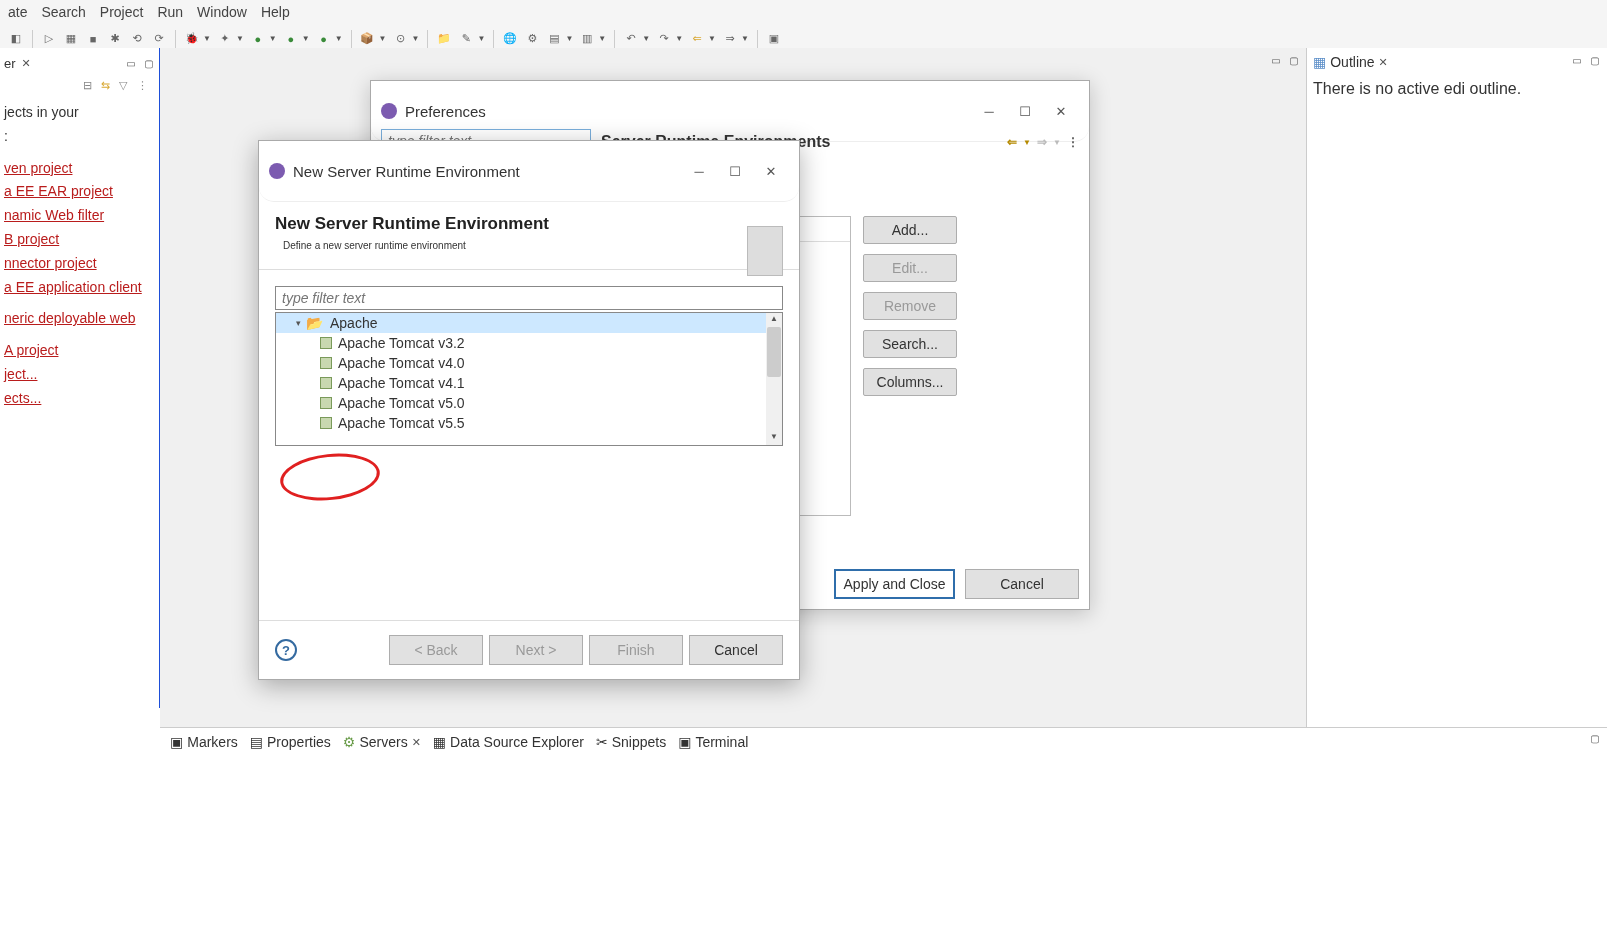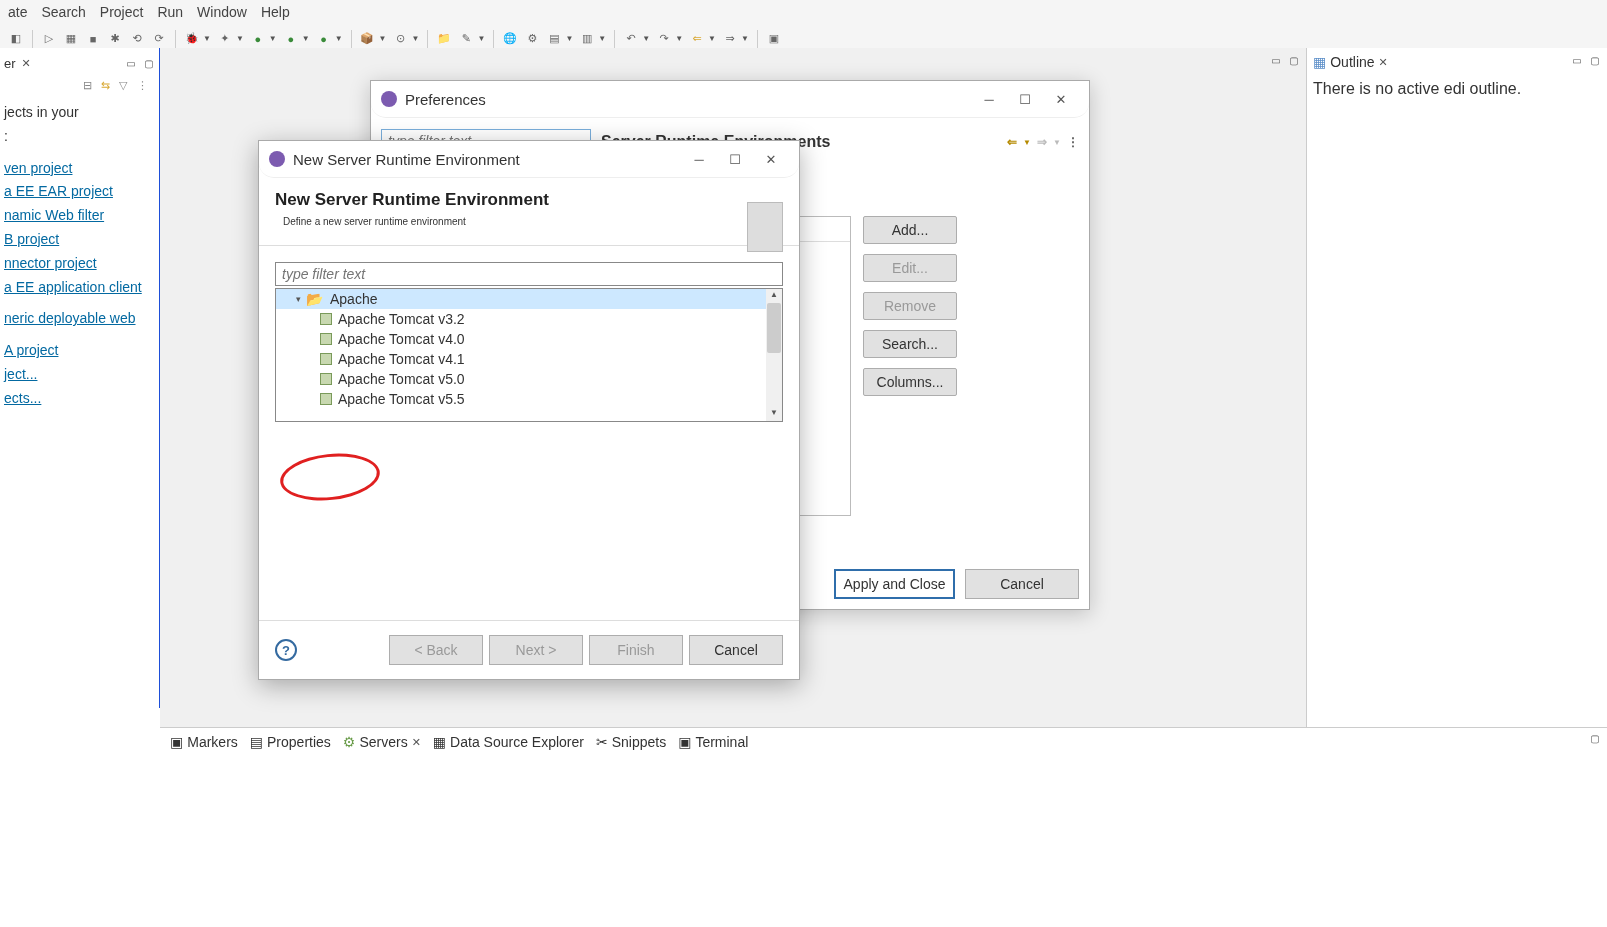--- a/index.html
+++ b/index.html
@@ -15,21 +15,21 @@
 .tb-sep { width: 1px; height: 18px; background: #ccc; margin: 0 2px; }
 .tb-dd { font-size: 8px; color: #555; margin-left: -3px; }
 
 
 .left-panel { position: absolute; left: 0; top: 48px; width: 160px; height: 660px; border-right: 1px solid #1d4ed8; padding: 8px 4px; background: #fff; }
 .left-tabbar { display: flex; align-items: center; gap: 4px; padding-bottom: 4px; }
 .left-tabbar .close-x { font-size: 11px; color: #555; margin-left: 2px; cursor: pointer; }
 .left-icons { display: flex; gap: 4px; justify-content: flex-end; padding: 4px; }
 .left-icons span { width: 14px; height: 14px; font-size: 11px; color: #888; }
 .left-content { padding: 4px 0; font-size: 14px; line-height: 1.7; }
-.left-link { color: #0369a1; text-decoration: underline; cursor: pointer; display: block; }
+.left-link { color: #b91c1c; text-decoration: underline; cursor: pointer; display: block; }
 .left-text { color: #333; }
 
 
 .editor-area { position: absolute; left: 160px; top: 48px; right: 300px; bottom: 200px; background: #f0f0f0; border-right: 1px solid #ccc; }
 .editor-minmax { position: absolute; right: 6px; top: 6px; display: flex; gap: 6px; font-size: 10px; color: #555; }
 
 
 .outline-panel { position: absolute; right: 0; top: 48px; width: 300px; height: 660px; background: #fff; padding: 6px; }
 .outline-tab { display: flex; align-items: center; gap: 4px; font-size: 14px; padding-bottom: 4px; }
 .outline-tab .close-x { font-size: 11px; color: #555; cursor: pointer; }
@@ -39,21 +39,21 @@
 
 .bottom-panel { position: absolute; left: 160px; right: 0; bottom: 0; height: 200px; background: #fff; border-top: 1px solid #ccc; }
 .bottom-tabs { display: flex; gap: 12px; padding: 6px 10px; font-size: 14px; align-items: center; }
 .bottom-tabs .tab { display: flex; align-items: center; gap: 4px; cursor: pointer; }
 .bottom-tabs .close-x { font-size: 11px; color: #555; }
 .bottom-body { padding: 4px 10px; }
 .server-link { color: #0066cc; text-decoration: underline; cursor: pointer; font-size: 14px; }
 
 
 .prefs-dialog { position: absolute; left: 370px; top: 80px; width: 720px; height: 530px; background: #fff; border: 1px solid #aaa; box-shadow: 0 4px 20px rgba(0,0,0,0.2); }
-.dlg-titlebar { display: flex; align-items: center; padding: 6px 10px; background: #fff; border-bottom: 1px solid #eee; border-radius: 15px; }
+.dlg-titlebar { display: flex; align-items: center; padding: 18px 10px; background: #fff; border-bottom: 1px solid #eee; border-radius: 15px; }
 .dlg-titlebar .dlg-icon { width: 16px; height: 16px; background: #7c5bb0; border-radius: 50%; margin-right: 8px; }
 .dlg-title { flex: 1; font-size: 15px; color: #333; }
 .winbtn { width: 36px; height: 24px; display: flex; align-items: center; justify-content: center; color: #555; cursor: pointer; }
 .prefs-left { position: absolute; left: 10px; top: 48px; width: 210px; }
 .filter-input { width: 100%; border: 1px solid #7aaedb; padding: 3px 6px; font-size: 14px; color: #999; font-style: italic; }
 .prefs-right { position: absolute; left: 230px; top: 48px; right: 10px; bottom: 50px; }
 .prefs-heading { font-size: 16px; font-weight: bold; padding: 4px 0 10px; display: flex; align-items: center; }
 .nav-arrows { margin-left: auto; display: flex; gap: 6px; align-items: center; font-size: 12px; color: #b58a00; }
 .prefs-desc { font-size: 14px; padding: 4px 0 14px; }
 .table-wrap { display: flex; gap: 12px; }

